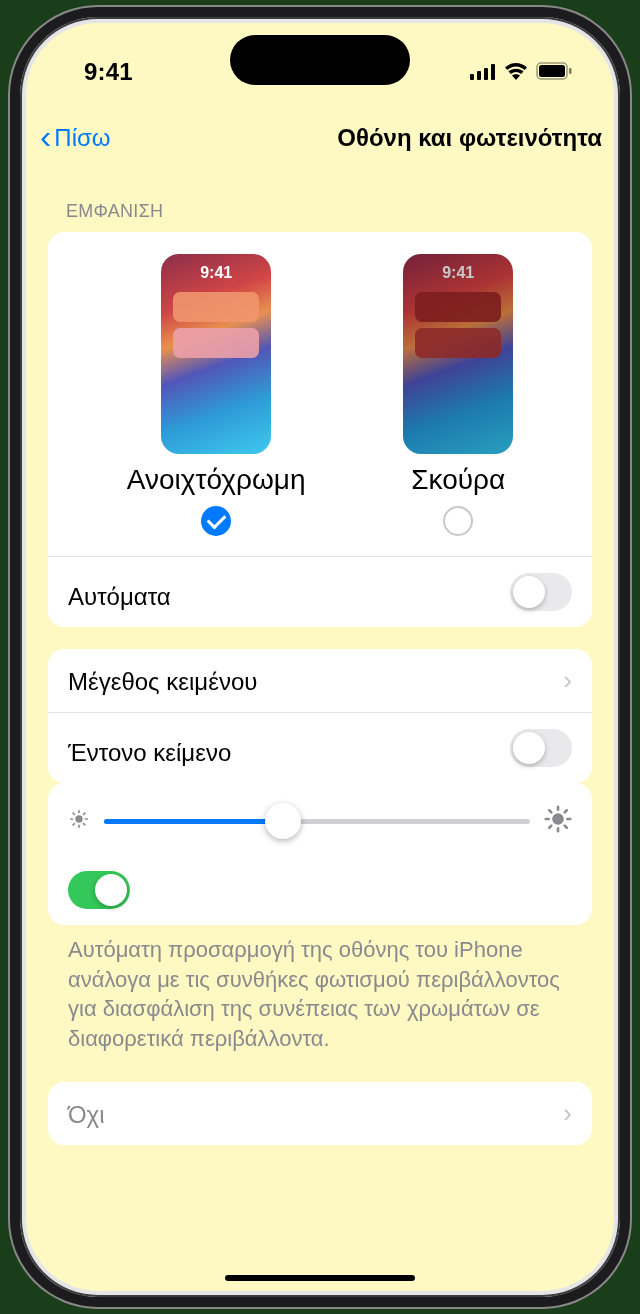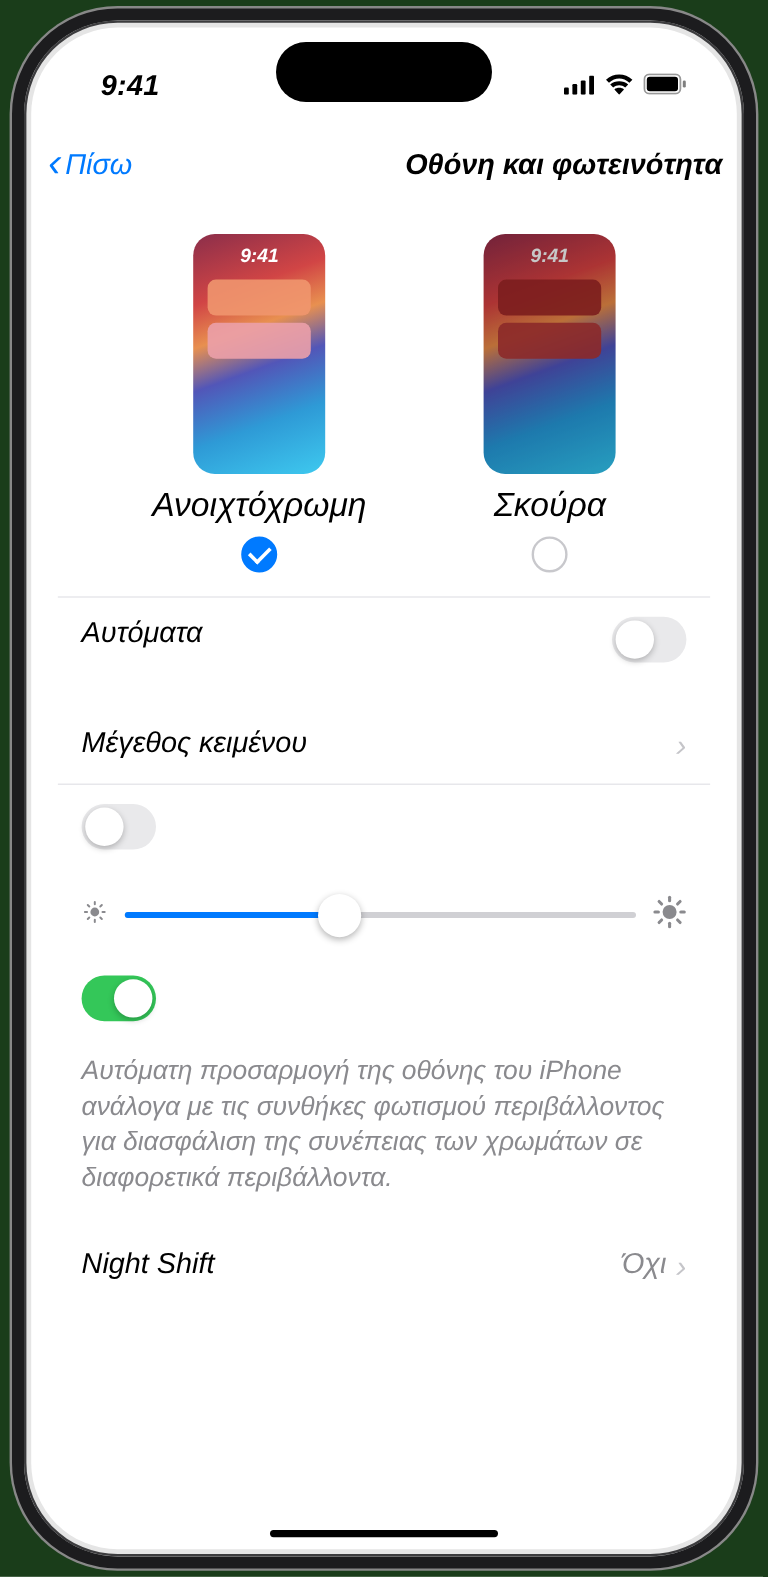--- a/index.html
+++ b/index.html
@@ -21,24 +21,23 @@
       border-radius: 88px;
       border: 10px solid #1c1c1e;
       box-shadow: inset 0 0 0 2px #3c3c3e, 0 0 0 2px #888;
       position: relative;
       overflow: hidden;
     }
 
     .screen {
       position: absolute;
       inset: 6px;
-      background: #ffffff;
+      background: #fef9c3;
       border-radius: 72px;
       overflow: hidden;
-      font-style: italic;
     }
 
     .dynamic-island {
       position: absolute;
       top: 18px;
       left: 50%;
       transform: translateX(-50%);
       width: 180px;
       height: 50px;
       background: #000;
@@ -149,21 +148,21 @@
       display: flex; align-items: center; justify-content: center;
     }
     .radio.checked { background: #007aff; border-color: #007aff; }
     .radio.checked::after {
       content:''; width: 8px; height: 14px;
       border: solid #fff; border-width: 0 3px 3px 0;
       transform: rotate(45deg); margin-bottom: 3px;
     }
 
     .row {
-      display: flex; align-items: flex-start; justify-content: space-between;
+      display: flex; align-items: flex-end; justify-content: space-between;
       padding: 16px 20px;
       min-height: 62px;
       font-size: 24px;
       color: #000;
     }
     .row + .row, .appearance-row + .row { border-top: 1px solid #e2e2e6; }
     .row-label { flex: 1; }
     .row-value { color: #8a8a8e; font-size: 24px; margin-right: 8px;}
     .chevron { color: #c5c5c9; font-size: 26px;}
 
@@ -250,20 +249,21 @@
     <div class="nav-bar">
       <div class="back-btn">
         <span class="back-chevron">‹</span>
         <span>Πίσω</span>
       </div>
       <div class="nav-title">Οθόνη και φωτεινότητα</div>
     </div>
 
     <div class="content">
 
+      <div class="section-header">ΕΜΦΑΝΙΣΗ</div>
 
       <div class="group">
         <div class="appearance-row">
           <div class="appearance-option">
             <div class="phone-preview">
               <div class="pv-time">9:41</div>
               <div class="pv-widget pv-w1"></div>
               <div class="pv-widget pv-w2"></div>
             </div>
             <div class="appearance-label">Ανοιχτόχρωμη</div>
@@ -288,20 +288,21 @@
       </div>
 
       <div class="spacer"></div>
 
       <div class="group">
         <div class="row">
           <span class="row-label">Μέγεθος κειμένου</span>
           <span class="chevron">›</span>
         </div>
         <div class="row">
+          <span class="row-label">Έντονο κείμενο</span>
           <div class="toggle">
               <div class="knob"></div>
             </div>
         </div>
       </div>
 
 
       <div class="group">
         <div class="brightness-slider-row">
           <span class="sun-icon">
@@ -344,21 +345,20 @@
               <div class="knob"></div>
             </div>
         </div>
       </div>
       <div class="footer-text">Αυτόματη προσαρμογή της οθόνης του iPhone ανάλογα με τις συνθήκες φωτισμού περιβάλλοντος για διασφάλιση της συνέπειας των χρωμάτων σε διαφορετικά περιβάλλοντα.</div>
 
       <div class="spacer-sm" style="height:28px"></div>
 
       <div class="group">
         <div class="row">
-          <span class="row-label">Night Shift</span>
           <span class="row-value">Όχι</span>
           <span class="chevron">›</span>
         </div>
       </div>
 
     </div>
 
     <div class="home-indicator"></div>
   </div>
 </div>

